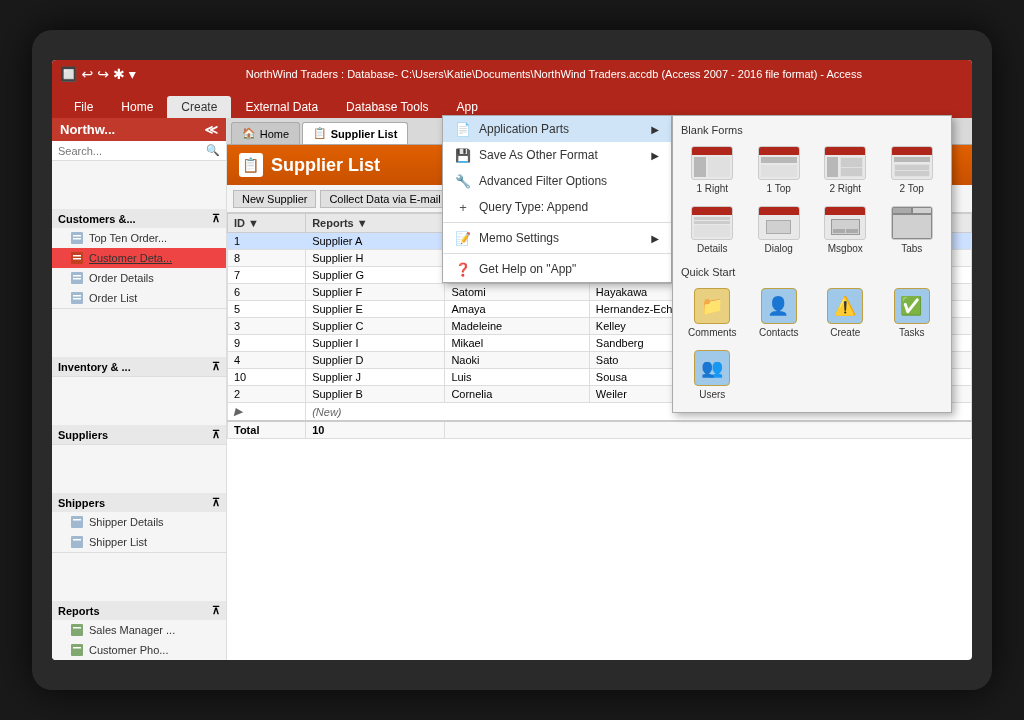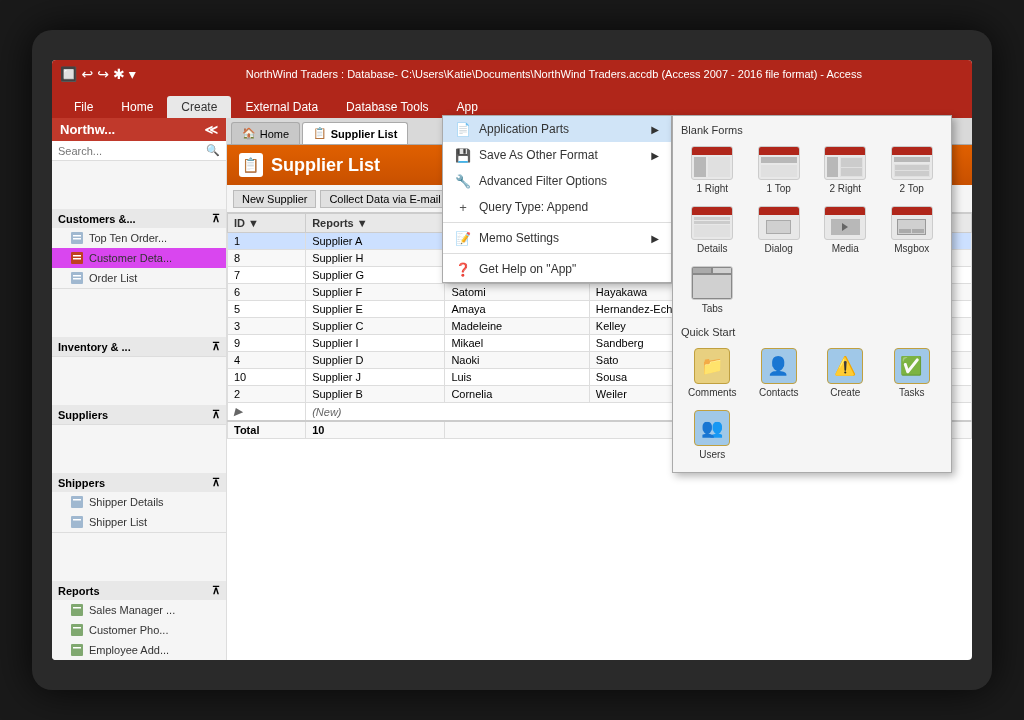--- a/index.html
+++ b/index.html
@@ -132,21 +132,22 @@
     }
     .sidebar-item {
       padding: 3px 6px 3px 18px;
       display: flex;
       align-items: center;
       gap: 5px;
       cursor: pointer;
       color: #333;
     }
     .sidebar-item.active {
-      background: #d946ef;
+      background: #ef4444;
+      text-decoration: underline;
     }
     .sidebar-item-icon {
       width: 14px;
       height: 14px;
       flex-shrink: 0;
     }
     
     .content-area {
       flex: 1;
       display: flex;
@@ -449,20 +450,28 @@
               </svg>
             <span>Top Ten Order...</span>
           </div>
           <div class="sidebar-item active">
             <svg class="sidebar-item-icon" viewBox="0 0 14 14">
                 <rect x="1" y="1" width="12" height="12" rx="1" fill="#c04020"></rect>
                 <rect x="3" y="4" width="8" height="1.5" fill="#fff"></rect>
                 <rect x="3" y="7" width="8" height="1.5" fill="#fff"></rect>
               </svg>
             <span>Customer Deta...</span>
+          </div>
+          <div class="sidebar-item">
+            <svg class="sidebar-item-icon" viewBox="0 0 14 14">
+                <rect x="1" y="1" width="12" height="12" rx="1" fill="#a0b8d0"></rect>
+                <rect x="3" y="4" width="8" height="1.5" fill="#fff"></rect>
+                <rect x="3" y="7" width="8" height="1.5" fill="#fff"></rect>
+              </svg>
+            <span>Order Details</span>
           </div>
           <div class="sidebar-item">
             <svg class="sidebar-item-icon" viewBox="0 0 14 14">
                 <rect x="1" y="1" width="12" height="12" rx="1" fill="#a0b8d0"></rect>
                 <rect x="3" y="4" width="8" height="1.5" fill="#fff"></rect>
                 <rect x="3" y="7" width="8" height="1.5" fill="#fff"></rect>
               </svg>
             <span>Order List</span>
           </div>
         </div>
@@ -761,31 +770,20 @@
           <div class="form-icon">
             <div class="form-icon-header"></div>
             <div class="form-icon-body" style="justify-content:center;align-items:center;">
               <div style="background:#d0d0d0;width:70%;height:70%;border:1px solid #aaa;"></div>
             </div>
           </div>
           <span class="form-label">Dialog</span>
         </div>
 
 
-        <div class="form-item">
-          <div class="form-icon">
-            <div class="form-icon-header"></div>
-            <div class="form-icon-body" style="justify-content:center;align-items:center;">
-              <div style="background:#b8b8b8;width:80%;height:80%;display:flex;align-items:center;justify-content:center;">
-                <div style="width:0;height:0;border-left:6px solid #666;border-top:4px solid transparent;border-bottom:4px solid transparent;"></div>
-              </div>
-            </div>
-          </div>
-          <span class="form-label">Media</span>
-        </div>
 
         <div class="form-item">
           <div class="form-icon">
             <div class="form-icon-header"></div>
             <div class="form-icon-body" style="justify-content:center;align-items:center;">
               <div style="background:#d0d0d0;width:80%;height:80%;border:1px solid #999;display:flex;align-items:flex-end;padding:1px;gap:1px;">
                 <div style="background:#aaa;height:4px;flex:1;"></div>
                 <div style="background:#aaa;height:4px;flex:1;"></div>
               </div>
             </div>

